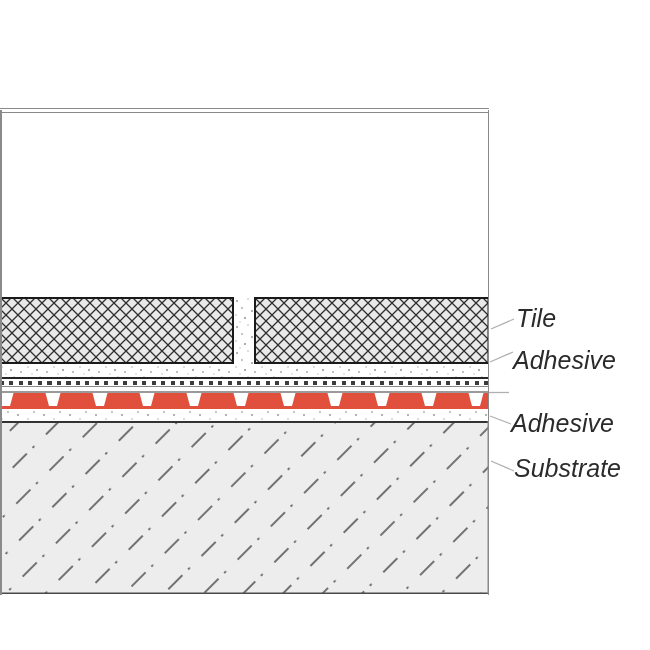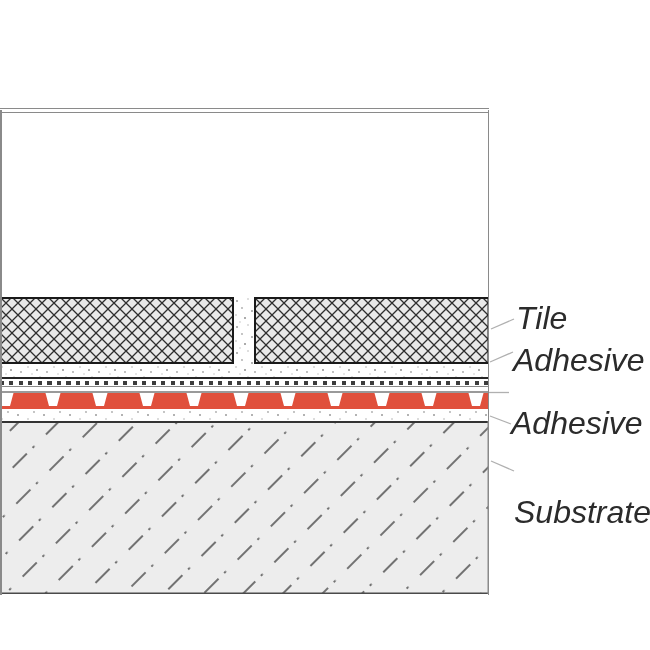--- a/index.html
+++ b/index.html
@@ -23,27 +23,27 @@
   .edge.l{left:0;} .edge.r{left:487.5px;}
   .room{position:absolute;left:1.5px;top:4.5px;width:486px;height:184.5px;background:#fff;}
   .memb-group{position:absolute;left:0;top:269px;width:489px;height:31.5px;background:#fff;}
   .fleece{position:absolute;left:0;top:0;width:489px;height:10px;box-sizing:border-box;background:#fff;
     border-top:2px solid #262626;border-bottom:1px solid #8a8a8a;}
   .fleece-dots{margin-top:1.5px;height:4px;width:100%;
     background-image:repeating-linear-gradient(to right,#3c3c3c 0 4px,transparent 4px 9.5px);}
   .memb-topline{position:absolute;left:0;top:14px;width:489px;height:1.5px;background:#9a9a9a;}
   .memb-base{position:absolute;left:0;top:28.5px;width:489px;height:3px;background:var(--c-red);}
   .layer-marker{position:absolute;background:transparent;}
-  .lbl{position:absolute;font-style:italic;font-size:32px;line-height:29px;
+  .lbl{position:absolute;font-style:italic;font-size:25px;line-height:29px;
        color:var(--c-text);white-space:nowrap;}
   .lbl-tile{left:516px;top:304px;}
   .lbl-adh1{left:513px;top:346px;}
   .lbl-mem{left:511px;top:379px;}
   .lbl-adh2{left:511px;top:409px;}
-  .lbl-sub{left:514px;top:454px;margin-top:44px;}
+  .lbl-sub{left:514px;top:454px;}
   svg{display:block;}
   .leaders{position:absolute;left:0;top:0;pointer-events:none;}
 </style>
 </head>
 <body>
 
 <div class="canvas">
 
   <svg width="0" height="0" aria-hidden="true">
     <defs>

